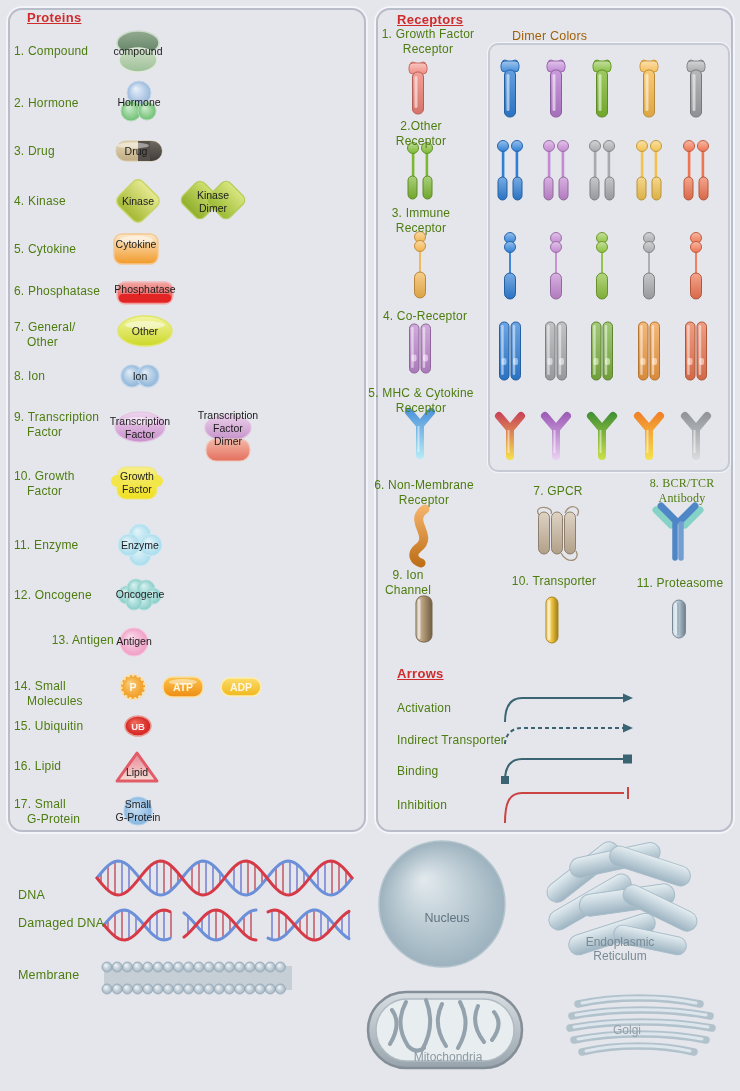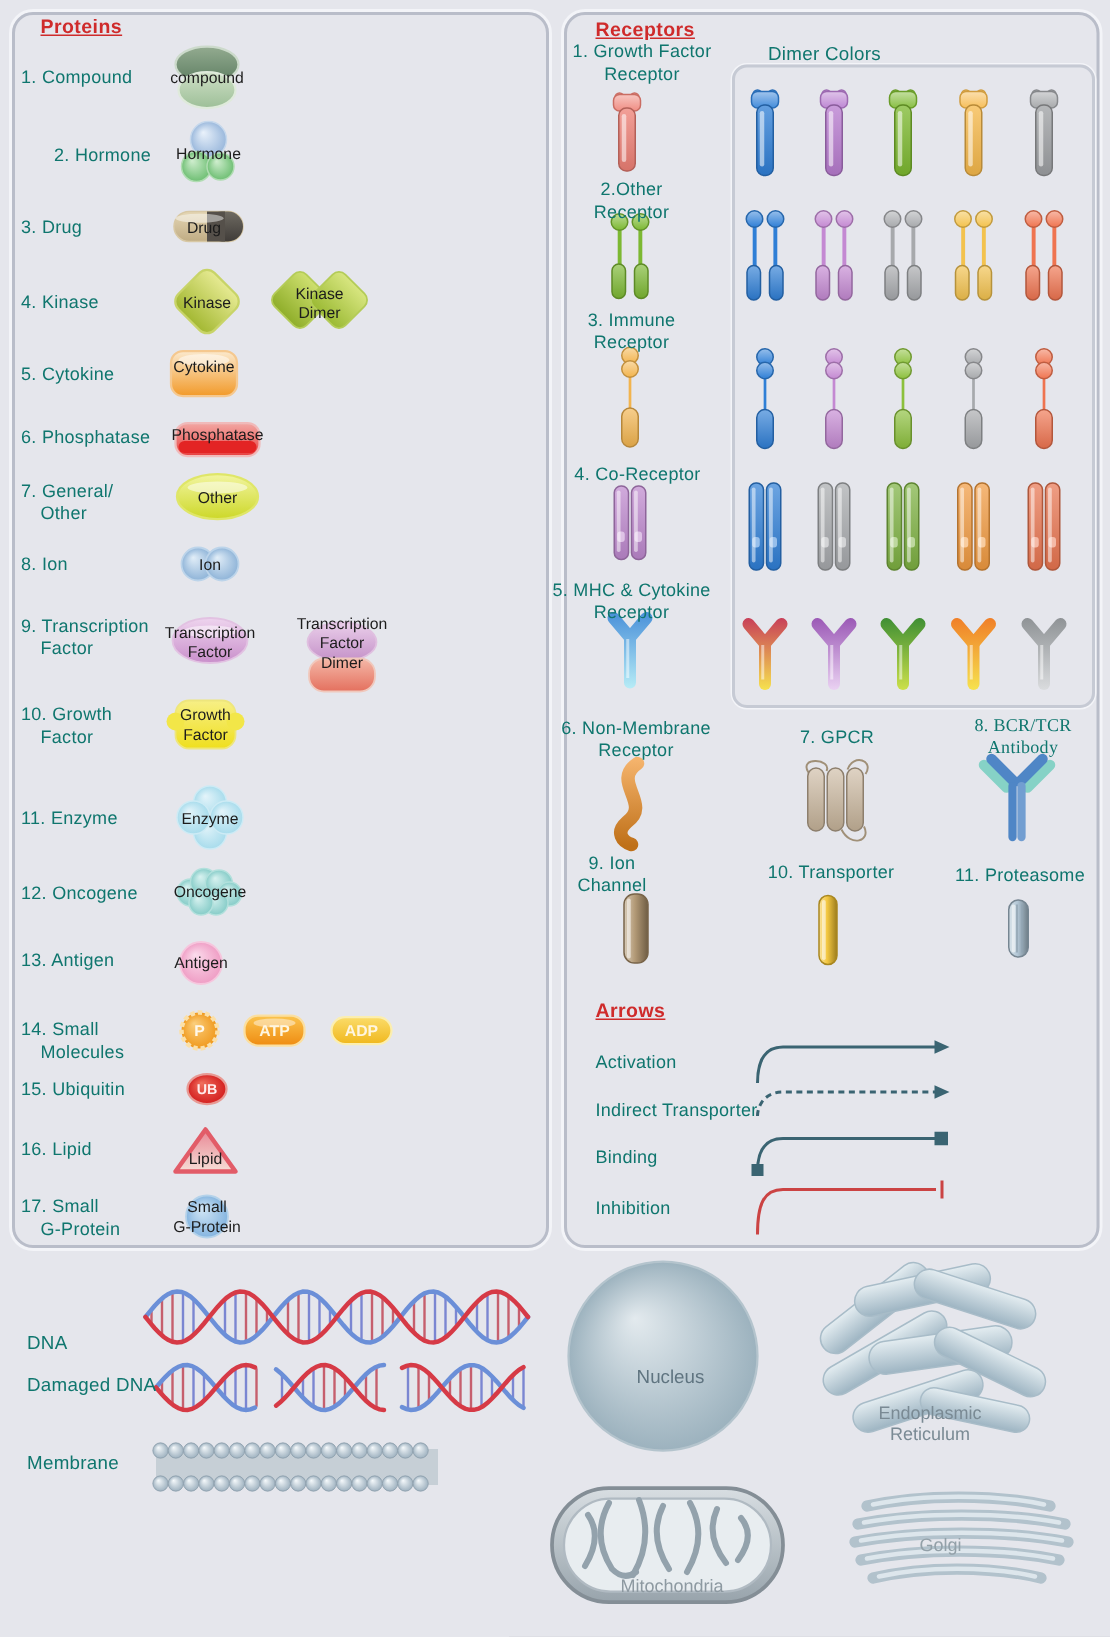--- a/index.html
+++ b/index.html
@@ -8,22 +8,22 @@
   .panel{position:absolute;border:2px solid #b9bdc9;border-radius:14px;
          box-shadow:0 0 0 2px #f3f4f8;}
   #panel-left{left:8px;top:8px;width:354px;height:820px;}
   #panel-right{left:376px;top:8px;width:353px;height:820px;}
   #dimer-box{position:absolute;left:110px;top:33px;width:238px;height:425px;
          border:2px solid #c6cad4;border-radius:10px;box-shadow:0 0 0 1px #f3f4f8;}
   #gfx{position:absolute;left:0;top:0;width:740px;height:1091px;pointer-events:none;}
   #labels{position:absolute;left:0;top:0;width:740px;height:1091px;}
   .hdr{position:absolute;color:#cf2b2b;font-size:13px;font-weight:bold;
        text-decoration:underline;letter-spacing:.3px;}
-  .subhdr{position:absolute;color:#0f766e;font-size:12.5px;letter-spacing:.2px;}
-  .lbl{position:absolute;color:#0f766e;font-size:12px;line-height:14.5px;letter-spacing:.2px;}
+  .subhdr{position:absolute;color:#a16207;font-size:12.5px;letter-spacing:.2px;}
+  .lbl{position:absolute;color:#4d7c0f;font-size:12px;line-height:14.5px;letter-spacing:.2px;}
   .lbl.center{text-align:center;}
   .lbl .ind{padding-left:13px;}
 </style>
 </head>
 <body>
 
 <div class="stage">
   <div class="panel" id="panel-left">
     
   </div>
@@ -1168,21 +1168,21 @@
     </svg>
 
   <div id="labels">
     <div class="hdr" style="left:27px;top:10px">Proteins</div>
     <div class="hdr" style="left:397px;top:12px">Receptors</div>
     <div class="subhdr" style="left:512px;top:29px">Dimer Colors</div>
     <div class="hdr" style="left:397px;top:666px">Arrows</div>
   <div class="lbl" style="left: 14px; top: 44px; width: 100px;">
         <div>1. Compound</div>
       </div>
-      <div class="lbl" style="left: 14px; top: 96px; width: 100px; margin-left: 22px;">
+      <div class="lbl" style="left: 14px; top: 96px; width: 100px;">
         <div>2. Hormone</div>
       </div>
       <div class="lbl" style="left: 14px; top: 144px; width: 100px;">
         <div>3. Drug</div>
       </div>
       <div class="lbl" style="left: 14px; top: 194px; width: 100px;">
         <div>4. Kinase</div>
       </div>
       <div class="lbl" style="left: 14px; top: 242px; width: 100px;">
         <div>5. Cytokine</div>
@@ -1204,21 +1204,21 @@
       <div class="lbl" style="left: 14px; top: 469px; width: 100px;">
         <div>10. Growth</div>
         <div class="ind">Factor</div>
       </div>
       <div class="lbl" style="left: 14px; top: 538px; width: 100px;">
         <div>11. Enzyme</div>
       </div>
       <div class="lbl" style="left: 14px; top: 588px; width: 100px;">
         <div>12. Oncogene</div>
       </div>
-      <div class="lbl" style="left: 14px; top: 633px; width: 100px;">
+      <div class="lbl" style="left: 14px; top: 633px; width: 100px; text-align: right;">
         <div>13. Antigen</div>
       </div>
       <div class="lbl" style="left: 14px; top: 679px; width: 100px;">
         <div>14. Small</div>
         <div class="ind">Molecules</div>
       </div>
       <div class="lbl" style="left: 14px; top: 719px; width: 100px;">
         <div>15. Ubiquitin</div>
       </div>
       <div class="lbl" style="left: 14px; top: 759px; width: 100px;">

